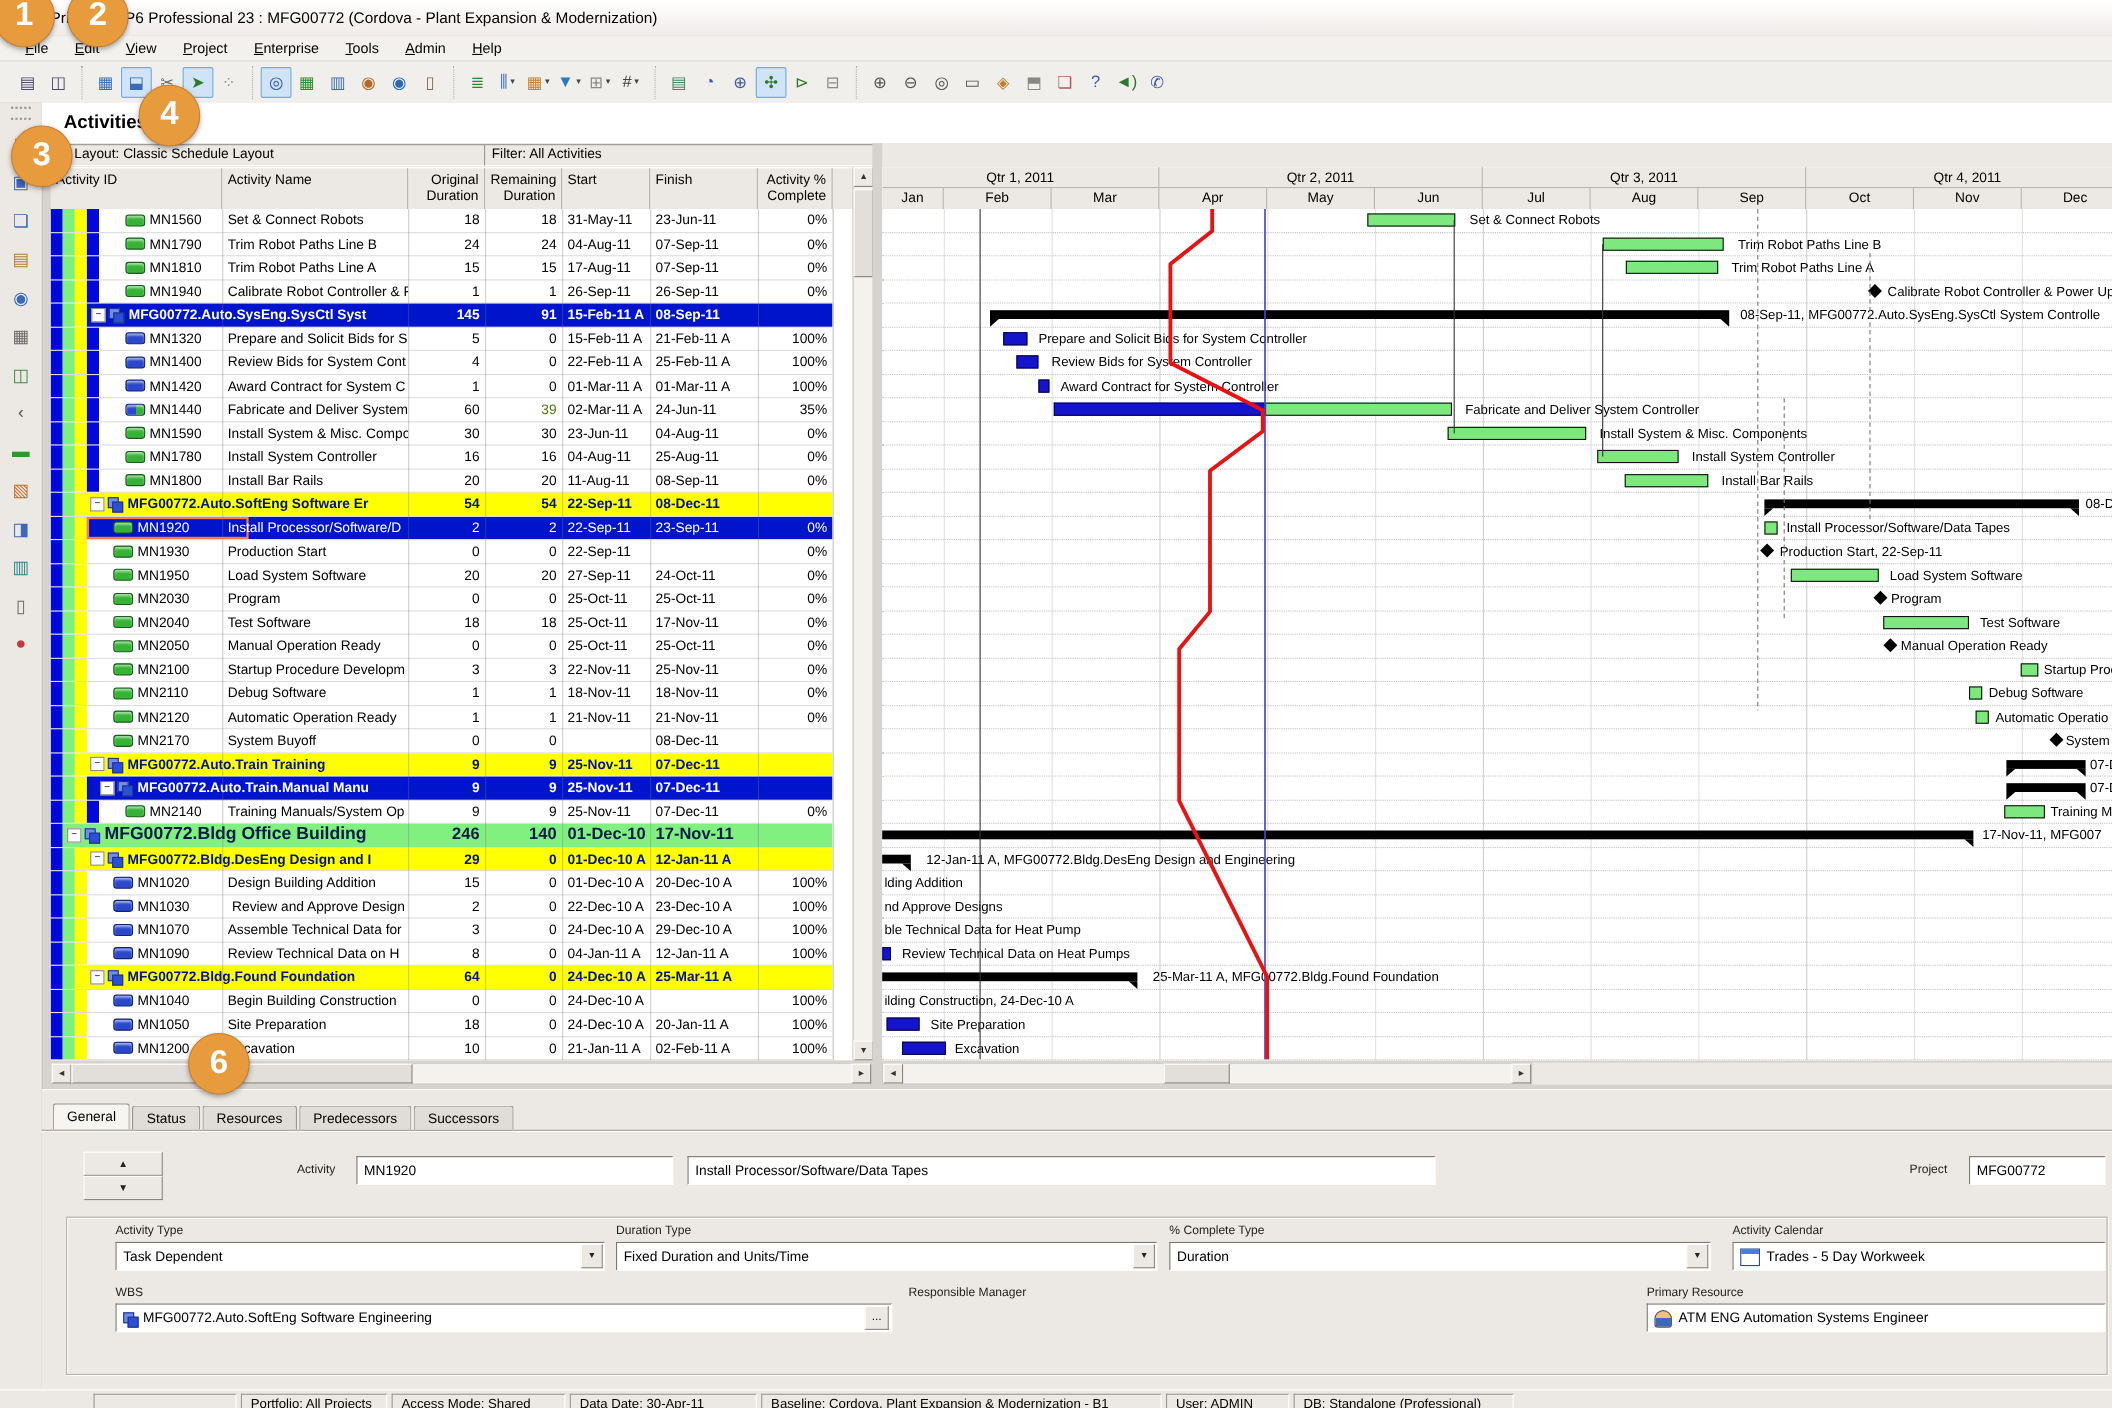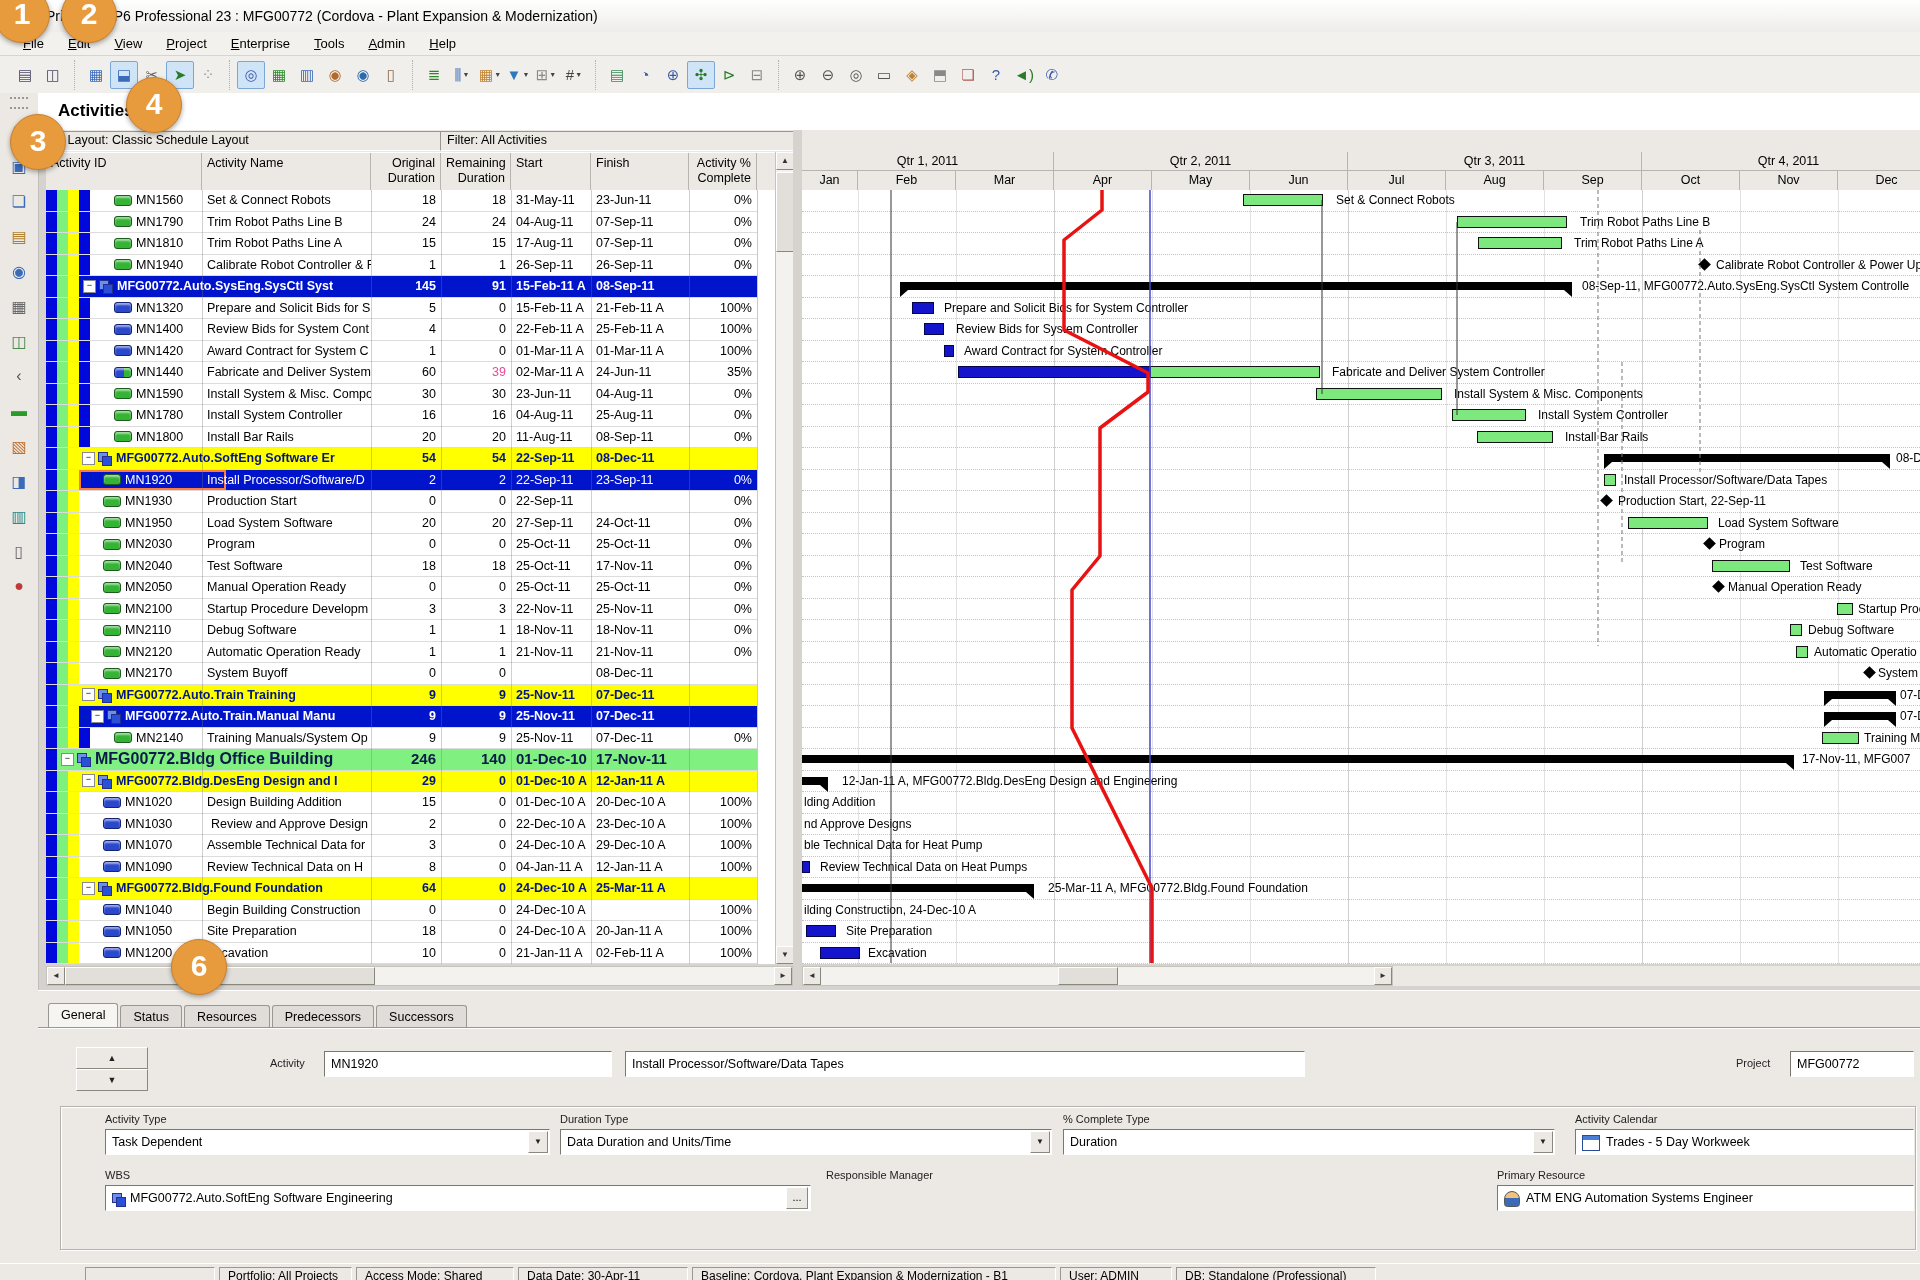--- a/index.html
+++ b/index.html
@@ -383,21 +383,21 @@
         <span class="band" style="left: 11px; background: rgb(125, 240, 125);"></span>
         <span class="band" style="left: 22px; background: rgb(255, 255, 0);"></span>
         <span class="band" style="left: 33px; background: rgb(0, 8, 220);"></span>
         <div class="rowbg" style="left: 44px;"></div>
         <div class="cell idflex" style="left: 44px; padding-left: 24px; color: rgb(0, 0, 0); width: 112px;">
           <span class="pill pill-half"></span>
           <span style="white-space: nowrap;">MN1440</span>
         </div>
         <div class="cell" style="left: 156px; width: 169px; color: rgb(0, 0, 0); padding: 0px 0px 0px 5px; box-sizing: border-box;">Fabricate and Deliver System</div>
         <div class="cell num" style="left: 325px; width: 70px; color: rgb(0, 0, 0); padding: 0px 5px 0px 0px; box-sizing: border-box;">60</div>
-        <div class="cell num" style="left: 395px; width: 70px; color: #ec4899; padding: 0px 5px 0px 0px; box-sizing: border-box;">39</div>
+        <div class="cell num" style="left: 395px; width: 70px; color: #4d7c0f; padding: 0px 5px 0px 0px; box-sizing: border-box;">39</div>
         <div class="cell" style="left: 465px; width: 80px; color: rgb(0, 0, 0); padding: 0px 0px 0px 5px; box-sizing: border-box;">02-Mar-11 A</div>
         <div class="cell" style="left: 545px; width: 98px; color: rgb(0, 0, 0); padding: 0px 0px 0px 5px; box-sizing: border-box;">24-Jun-11</div>
         <div class="cell num" style="left: 643px; width: 68px; color: rgb(0, 0, 0); padding: 0px 5px 0px 0px; box-sizing: border-box;">35%</div>
       </div>
       <div class="row" style="top: 193.5px;">
         <span class="band" style="left: 0px; background: rgb(0, 8, 220);"></span>
         <span class="band" style="left: 11px; background: rgb(125, 240, 125);"></span>
         <span class="band" style="left: 22px; background: rgb(255, 255, 0);"></span>
         <span class="band" style="left: 33px; background: rgb(0, 8, 220);"></span>
         <div class="rowbg" style="left: 44px;"></div>
@@ -1023,21 +1023,21 @@
     <div class="fld" style="left:1752px;top:60px;width:124px;"><span>MFG00772</span></div>
 
     <div class="groupbox" style="left:22px;top:115px;width:1854px;height:142px;"></div>
 
     <div class="flabel" style="left:67px;top:122px;">Activity Type</div>
     <div class="ddl" style="left:67px;top:138px;width:445px;">
       <span>Task Dependent</span><span class="ddlbtn">▼</span>
     </div>
     <div class="flabel" style="left:522px;top:122px;">Duration Type</div>
     <div class="ddl" style="left:522px;top:138px;width:492px;">
-      <span>Data Duration and Units/Time</span><span class="ddlbtn">▼</span>
+      <span>Fixed Duration and Units/Time</span><span class="ddlbtn">▼</span>
     </div>
     <div class="flabel" style="left:1025px;top:122px;">% Complete Type</div>
     <div class="ddl" style="left:1025px;top:138px;width:492px;">
       <span>Duration</span><span class="ddlbtn">▼</span>
     </div>
     <div class="flabel" style="left:1537px;top:122px;">Activity Calendar</div>
     <div class="fld" style="left:1537px;top:138px;width:339px;">
       <span class="calic"></span><span>Trades -  5 Day Workweek</span>
     </div>
 

